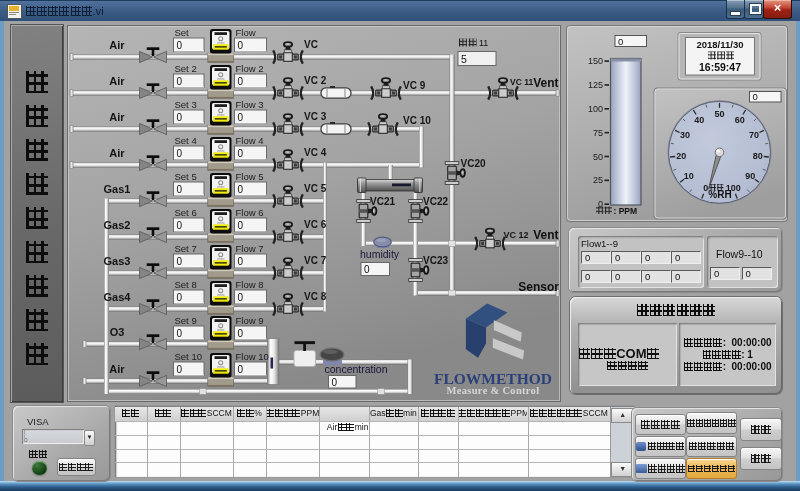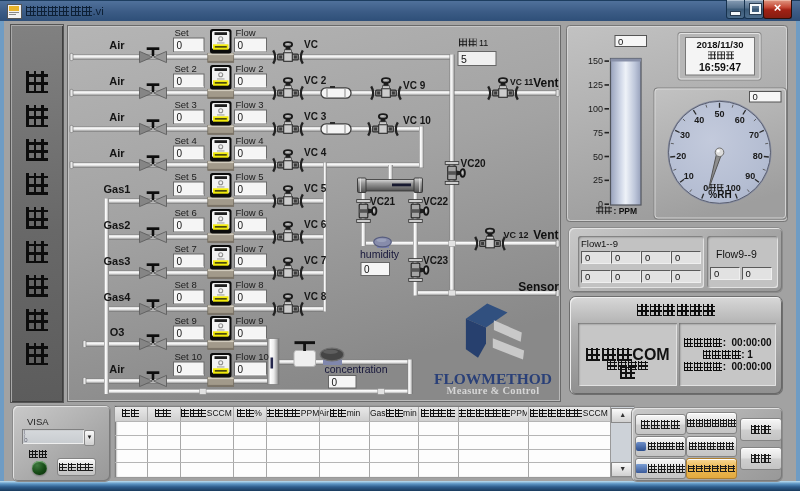--- a/index.html
+++ b/index.html
@@ -459,29 +459,29 @@
 <div class="abs" style="left:581px;top:238px;font-size:9.5px;color:#111">Flow1--9</div>
 <div class="vbox" style="left:581.0px;top:250.5px;width:25px;height:11px;font-size:9.5px;background:#e2e2e2">0</div>
 <div class="vbox" style="left:611.0px;top:250.5px;width:25px;height:11px;font-size:9.5px;background:#e2e2e2">0</div>
 <div class="vbox" style="left:641.0px;top:250.5px;width:25px;height:11px;font-size:9.5px;background:#e2e2e2">0</div>
 <div class="vbox" style="left:671.0px;top:250.5px;width:25px;height:11px;font-size:9.5px;background:#e2e2e2">0</div>
 <div class="vbox" style="left:581.0px;top:270.0px;width:25px;height:11px;font-size:9.5px;background:#e2e2e2">0</div>
 <div class="vbox" style="left:611.0px;top:270.0px;width:25px;height:11px;font-size:9.5px;background:#e2e2e2">0</div>
 <div class="vbox" style="left:641.0px;top:270.0px;width:25px;height:11px;font-size:9.5px;background:#e2e2e2">0</div>
 <div class="vbox" style="left:671.0px;top:270.0px;width:25px;height:11px;font-size:9.5px;background:#e2e2e2">0</div>
 <div class="sunk" style="left:707px;top:236px;width:70.5px;height:52px;border-radius:3px"></div>
-<div class="abs" style="left:716px;top:248px;font-size:10.5px;color:#111">Flow9--9</div>
+<div class="abs" style="left:716px;top:248px;font-size:10.5px;color:#111">Flow9--10</div>
 <div class="vbox" style="left:710px;top:266.5px;width:25px;height:11px;font-size:9.5px;background:#e2e2e2">0</div>
 <div class="vbox" style="left:741.5px;top:266.5px;width:25px;height:11px;font-size:9.5px;background:#e2e2e2">0</div>
 <div class="abs" style="left:570px;top:297px;width:212px;height:97px;border-radius:6px;
  background:linear-gradient(#d8d8d8,#b0b0b0 30%,#909090);
  box-shadow:inset 1px 1px 0 #eee, inset -1px -1px 0 #686868, 0 0 0 1px #6e6e6e"></div>
 <div class="abs" style="left:570px;top:303px;width:212px;text-align:center;font-size:13.5px;font-weight:bold;color:#0d0d0d"><i class="c"></i><i class="c"></i><i class="c"></i><i class="c"></i><i class="c"></i><i class="c"></i></div>
 <div class="sunk" style="left:578px;top:323px;width:99px;height:63px;background:#c6c6c6"></div>
-<div class="abs" style="left:578px;top:346px;width:99px;text-align:center;font-size:16px;font-weight:bold;color:#111"><i class="c"></i><i class="c"></i><i class="c"></i>COM<i class="c"></i></div>
+<div class="abs" style="left:578px;top:346px;width:99px;font-size:13px;font-weight:bold;color:#111"><i class="c"></i><i class="c"></i><i class="c"></i>COM<i class="c"></i></div>
 <div class="abs" style="left:578px;top:359px;width:99px;text-align:center;font-size:10.5px;font-weight:bold;color:#111"><i class="c"></i><i class="c"></i><i class="c"></i><i class="c"></i></div>
 <div class="sunk" style="left:679px;top:323px;width:97px;height:63px;background:#c6c6c6"></div>
 <div class="abs" style="left:679px;top:337px;width:97px;text-align:center;font-size:10px;font-weight:bold;color:#0d0d0d"><i class="c"></i><i class="c"></i><i class="c"></i><i class="c"></i><span style="font-weight:bold">:&nbsp; 00:00:00</span></div>
 <div class="abs" style="left:679px;top:349px;width:97px;text-align:center;font-size:10px;font-weight:bold;color:#0d0d0d"><i class="c"></i><i class="c"></i><i class="c"></i><i class="c"></i><span style="font-weight:bold">:&nbsp;1</span></div>
 <div class="abs" style="left:679px;top:361px;width:97px;text-align:center;font-size:10px;font-weight:bold;color:#0d0d0d"><i class="c"></i><i class="c"></i><i class="c"></i><i class="c"></i><span style="font-weight:bold">:&nbsp; 00:00:00</span></div>
 <div class="panel" style="left:13px;top:406px;width:97px;height:75px;border-radius:5px"></div>
 <div class="abs" style="left:27px;top:416px;font-size:9.5px;color:#1e1e1e">VISA</div>
 <div class="abs" style="left:22px;top:429px;width:62px;height:15px;background:linear-gradient(#d6d9dc,#c8ccd0);
  box-shadow:inset 1px 1px 1px #777, inset -1px -1px 0 #eee">
  <div class="abs" style="left:2px;top:2px;font-size:4.5px;color:#556;line-height:4px">I<br>/<br>O</div>
@@ -503,21 +503,21 @@
  background:linear-gradient(#e8e8e8,#cfcfcf);border-bottom:1px solid #888"></div>
 <div class="abs" style="left:115px;top:408px;width:31.5px;text-align:center;font-size:8.5px;color:#111;white-space:nowrap;overflow:hidden"><i class="c" style="font-size:9px"></i><i class="c" style="font-size:9px"></i></div>
 <div class="abs" style="left:146.5px;top:408px;width:33.099999999999994px;text-align:center;font-size:8.5px;color:#111;white-space:nowrap;overflow:hidden"><i class="c" style="font-size:9px"></i><i class="c" style="font-size:9px"></i></div>
 <div class="abs" style="left:146.5px;top:406.5px;width:1px;height:70px;background:#a8a8a8"></div>
 <div class="abs" style="left:179.6px;top:408px;width:53.0px;text-align:center;font-size:8.5px;color:#111;white-space:nowrap;overflow:hidden"><i class="c" style="font-size:9px"></i><i class="c" style="font-size:9px"></i><i class="c" style="font-size:9px"></i>SCCM</div>
 <div class="abs" style="left:179.6px;top:406.5px;width:1px;height:70px;background:#a8a8a8"></div>
 <div class="abs" style="left:232.6px;top:408px;width:33.099999999999994px;text-align:center;font-size:8.5px;color:#111;white-space:nowrap;overflow:hidden"><i class="c" style="font-size:9px"></i><i class="c" style="font-size:9px"></i>%</div>
 <div class="abs" style="left:232.6px;top:406.5px;width:1px;height:70px;background:#a8a8a8"></div>
 <div class="abs" style="left:265.7px;top:408px;width:53.0px;text-align:center;font-size:8.5px;color:#111;white-space:nowrap;overflow:hidden"><i class="c" style="font-size:9px"></i><i class="c" style="font-size:9px"></i><i class="c" style="font-size:9px"></i><i class="c" style="font-size:9px"></i>PPM</div>
 <div class="abs" style="left:265.7px;top:406.5px;width:1px;height:70px;background:#a8a8a8"></div>
-<div class="abs" style="left:318.7px;top:408px;width:49.80000000000001px;text-align:left;font-size:8.5px;color:#111;white-space:nowrap;overflow:hidden">Air<i class="c" style="font-size:9px"></i><i class="c" style="font-size:9px"></i>min</div>
+<div class="abs" style="left:318.7px;top:422px;width:49.80000000000001px;text-align:right;font-size:8.5px;color:#111;white-space:nowrap;overflow:hidden">Air<i class="c" style="font-size:9px"></i><i class="c" style="font-size:9px"></i>min</div>
 <div class="abs" style="left:318.7px;top:406.5px;width:1px;height:70px;background:#a8a8a8"></div>
 <div class="abs" style="left:368.5px;top:408px;width:49.69999999999999px;text-align:center;font-size:8.5px;color:#111;white-space:nowrap;overflow:hidden">Gas<i class="c" style="font-size:9px"></i><i class="c" style="font-size:9px"></i>min</div>
 <div class="abs" style="left:368.5px;top:406.5px;width:1px;height:70px;background:#a8a8a8"></div>
 <div class="abs" style="left:418.2px;top:408px;width:39.69999999999999px;text-align:center;font-size:8.5px;color:#111;white-space:nowrap;overflow:hidden"><i class="c" style="font-size:9px"></i><i class="c" style="font-size:9px"></i><i class="c" style="font-size:9px"></i><i class="c" style="font-size:9px"></i></div>
 <div class="abs" style="left:418.2px;top:406.5px;width:1px;height:70px;background:#a8a8a8"></div>
 <div class="abs" style="left:457.9px;top:408px;width:69.60000000000002px;text-align:center;font-size:8.5px;color:#111;white-space:nowrap;overflow:hidden"><i class="c" style="font-size:9px"></i><i class="c" style="font-size:9px"></i><i class="c" style="font-size:9px"></i><i class="c" style="font-size:9px"></i><i class="c" style="font-size:9px"></i><i class="c" style="font-size:9px"></i>PPM</div>
 <div class="abs" style="left:457.9px;top:406.5px;width:1px;height:70px;background:#a8a8a8"></div>
 <div class="abs" style="left:527.5px;top:408px;width:82.79999999999995px;text-align:center;font-size:8.5px;color:#111;white-space:nowrap;overflow:hidden"><i class="c" style="font-size:9px"></i><i class="c" style="font-size:9px"></i><i class="c" style="font-size:9px"></i><i class="c" style="font-size:9px"></i><i class="c" style="font-size:9px"></i><i class="c" style="font-size:9px"></i>SCCM</div>
 <div class="abs" style="left:527.5px;top:406.5px;width:1px;height:70px;background:#a8a8a8"></div>
 <div class="abs" style="left:115px;top:421.2px;width:495.3px;height:1px;background:#b5b5b5"></div>

